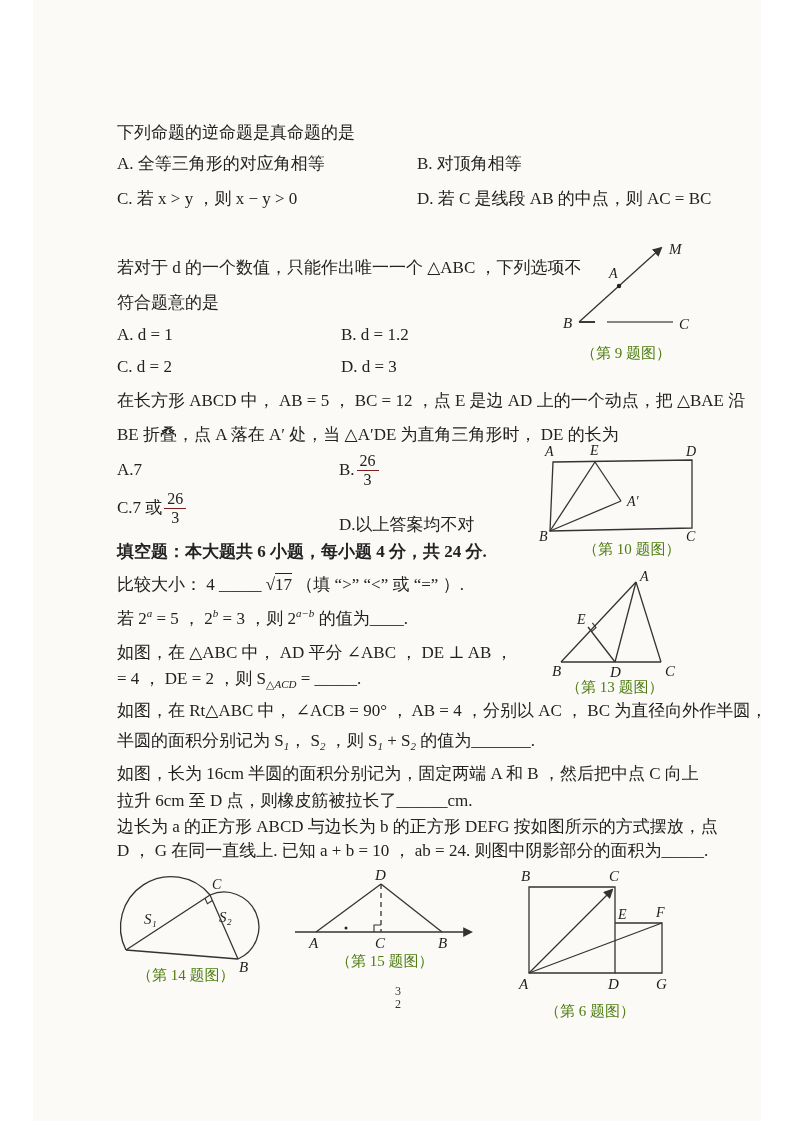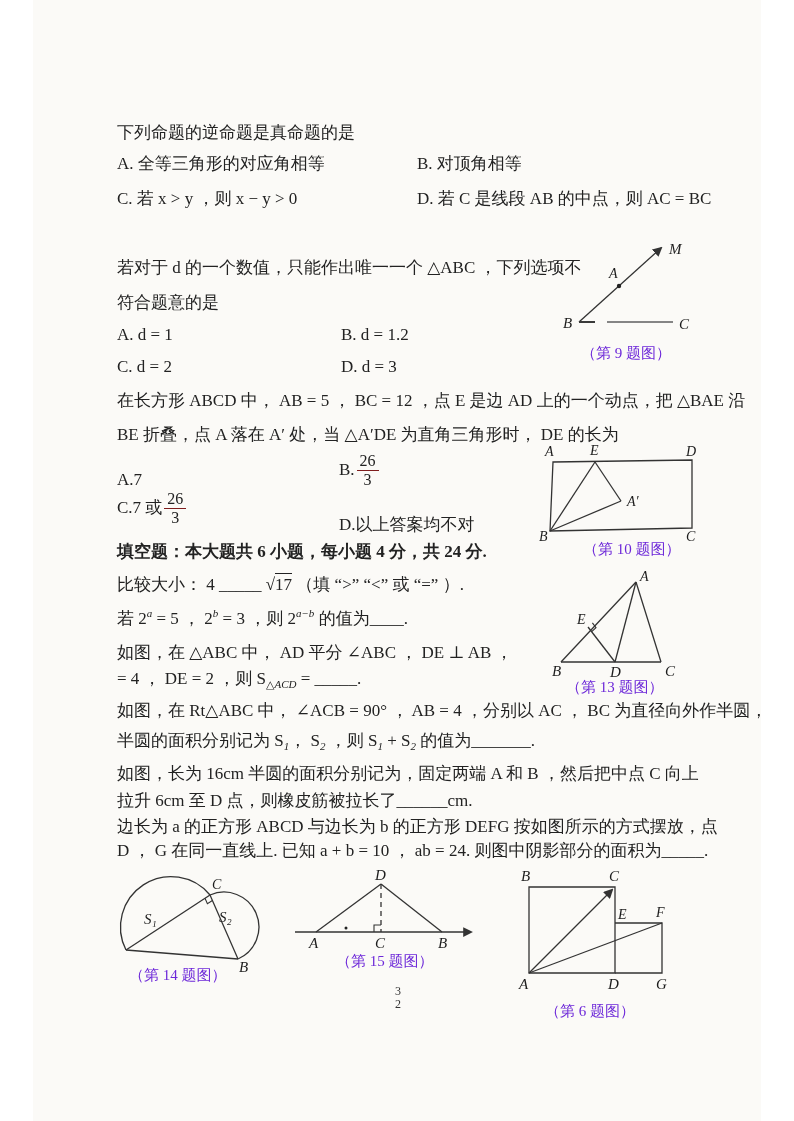--- a/index.html
+++ b/index.html
@@ -12,21 +12,21 @@
   .line{position:absolute;left:84px;font-size:17px;line-height:1.25;white-space:nowrap;}
   .row{display:flex;align-items:flex-start;}
   .col1{display:inline-block;}
   .bold{font-weight:bold;}
   .sup{font-size:11px;font-style:italic;vertical-align:super;line-height:0;}
   .sub{font-size:11px;font-style:italic;vertical-align:sub;line-height:0;}
   .frac{display:inline-block;vertical-align:middle;text-align:center;font-size:16px;line-height:1.15;margin:0 2px;}
   .frac .num{display:block;border-bottom:1px solid #7f1d1d;padding:0 3px;}
   .frac .den{display:block;}
   .radTop{border-top:1px solid #222;padding-top:1px;}
-  .caption{position:absolute;font-size:15px;white-space:nowrap;color:#6d28d9;}
+  .caption{position:absolute;font-size:15px;white-space:nowrap;color:#4d7c0f;}
   .fig{position:absolute;}
   .fig line,.fig path,.fig polyline{stroke:#333;stroke-width:1.3;fill:none;}
   .fig .thin{stroke-width:1.1;}
   .fig .gray{stroke:#858585;stroke-width:2;}
   .fig .dark{stroke:#3a3a3a;stroke-width:2;}
   .lbl{font-family:"Liberation Serif","DejaVu Serif",serif;font-style:italic;font-size:14px;fill:#1c1c1c;stroke:none;}
   .lblBig{font-size:15px;}
   .footerNum{position:absolute;font-size:12px;color:#333;width:20px;text-align:center;}
 </style>
 </head>
@@ -71,21 +71,21 @@
     <text class="lbl lblBig" x="108" y="18">M</text>
     <text class="lbl" x="48" y="42">A</text>
     <text class="lbl lblBig" x="2" y="92">B</text>
     <text class="lbl lblBig" x="118" y="93">C</text>
   </svg>
   <div class="caption" style="left:548px;top:344px">（第 9 题图）</div>
 
   <div class="line" style="top:390px">在长方形 ABCD 中， AB = 5 ， BC = 12 ，点 E 是边 AD 上的一个动点，把 △BAE 沿</div>
   <div class="line" style="top:424px">BE 折叠，点 A 落在 A′ 处，当 △A′DE 为直角三角形时， DE 的长为</div>
   <div class="line row" style="top:452px">
-    <span class="col1" style="width:222px;margin-top:17px">A.7</span>
+    <span class="col1" style="width:222px;margin-top:7px">A.7</span>
     <span><span>B.</span><span class="frac"><span class="num">26</span><span class="den">3</span></span></span>
   </div>
   <div class="line row" style="top:490px">
     <span class="col1" style="width:222px"><span>C.7 或</span><span class="frac"><span class="num">26</span><span class="den">3</span></span></span>
     <span style="margin-top:24px">D.以上答案均不对</span>
   </div>
 
   <svg class="fig" style="left:504px;top:442px" width="215" height="100" viewBox="0 0 215 100">
     <path d="M16,20 L155,18 L155,86 L13,89 Z"></path>
     <line x1="13" y1="89" x2="58" y2="20"></line>
@@ -146,21 +146,21 @@
     <line x1="122" y1="37" x2="150" y2="101"></line>
     <line x1="38" y1="92" x2="150" y2="101"></line>
     <path d="M38,92 A50.5,50.5 0 0 1 122,37"></path>
     <path d="M122,37 A34.9,34.9 0 0 1 150,101"></path>
     <polyline class="thin" points="117,40.3 119.4,45.8 124.4,42.5"></polyline>
     <text class="lbl lblBig" x="56" y="66">S₁</text>
     <text class="lbl lblBig" x="131" y="64">S₂</text>
     <text class="lbl" x="124" y="31">C</text>
     <text class="lbl lblBig" x="151" y="114">B</text>
   </svg>
-  <div class="caption" style="left:96px;top:966px">（第 14 题图）</div>
+  <div class="caption" style="left:104px;top:966px">（第 14 题图）</div>
 
   <svg class="fig" style="left:256px;top:868px" width="200" height="86" viewBox="0 0 200 86">
     <line x1="6" y1="64" x2="182" y2="64" marker-end="url(#arr)"></line>
     <line x1="27" y1="64" x2="92" y2="16"></line>
     <line x1="92" y1="16" x2="153" y2="64"></line>
     <line x1="92" y1="16" x2="92" y2="64" stroke-dasharray="5,4"></line>
     <polyline class="thin" points="85,64 85,57 92,57"></polyline>
     <circle cx="57" cy="60" r="1.5" fill="#222" stroke="none"></circle>
     <text class="lbl lblBig" x="20" y="80">A</text>
     <text class="lbl lblBig" x="86" y="80">C</text>

